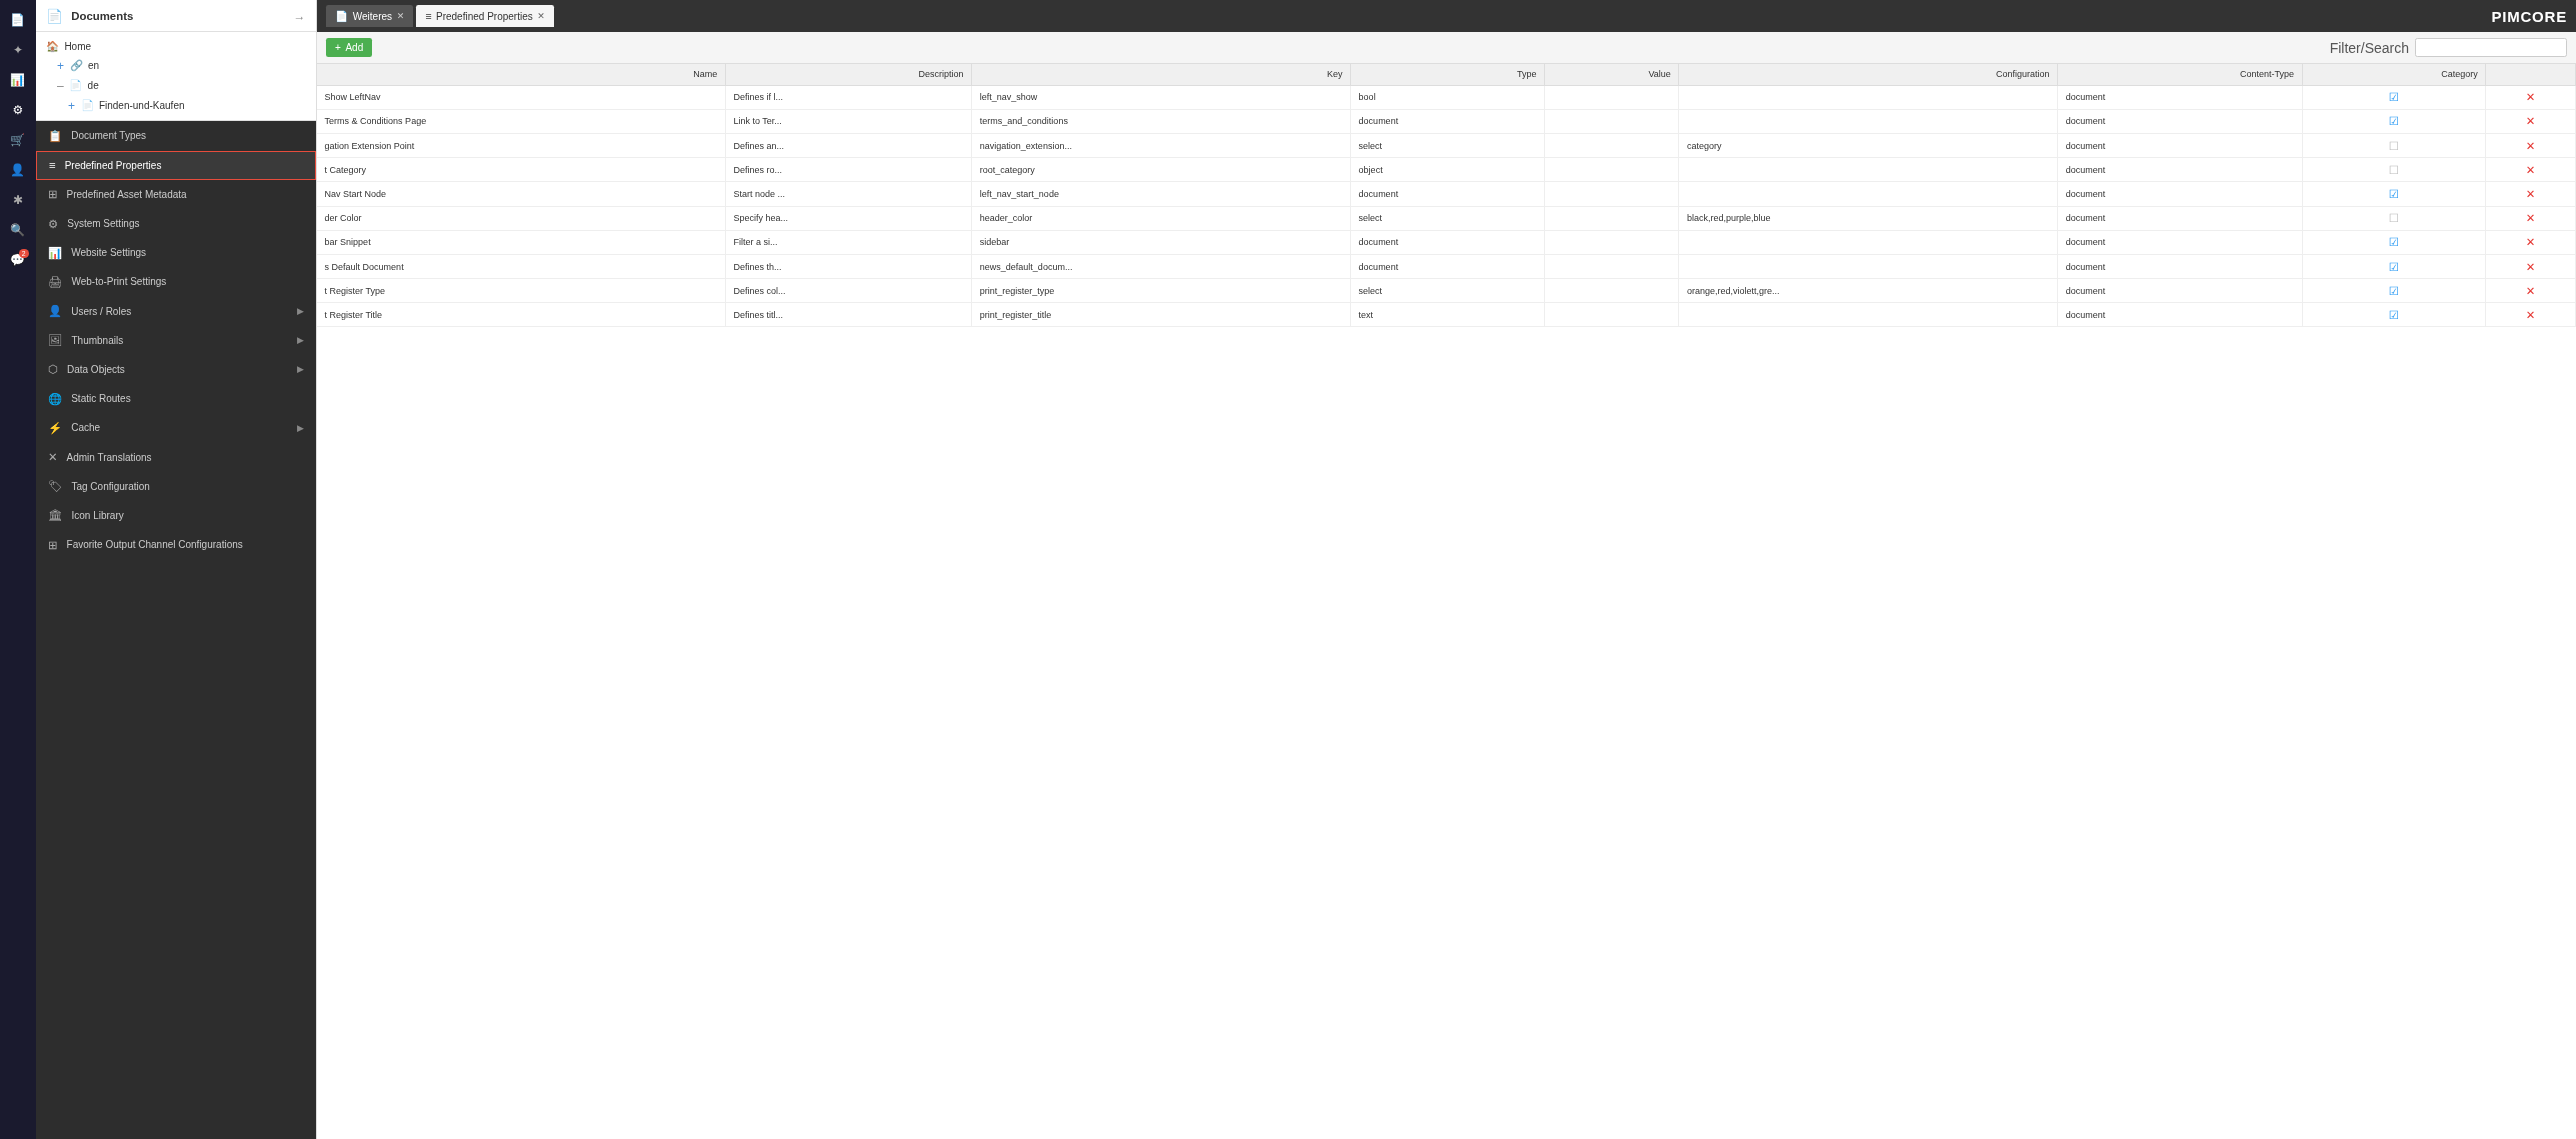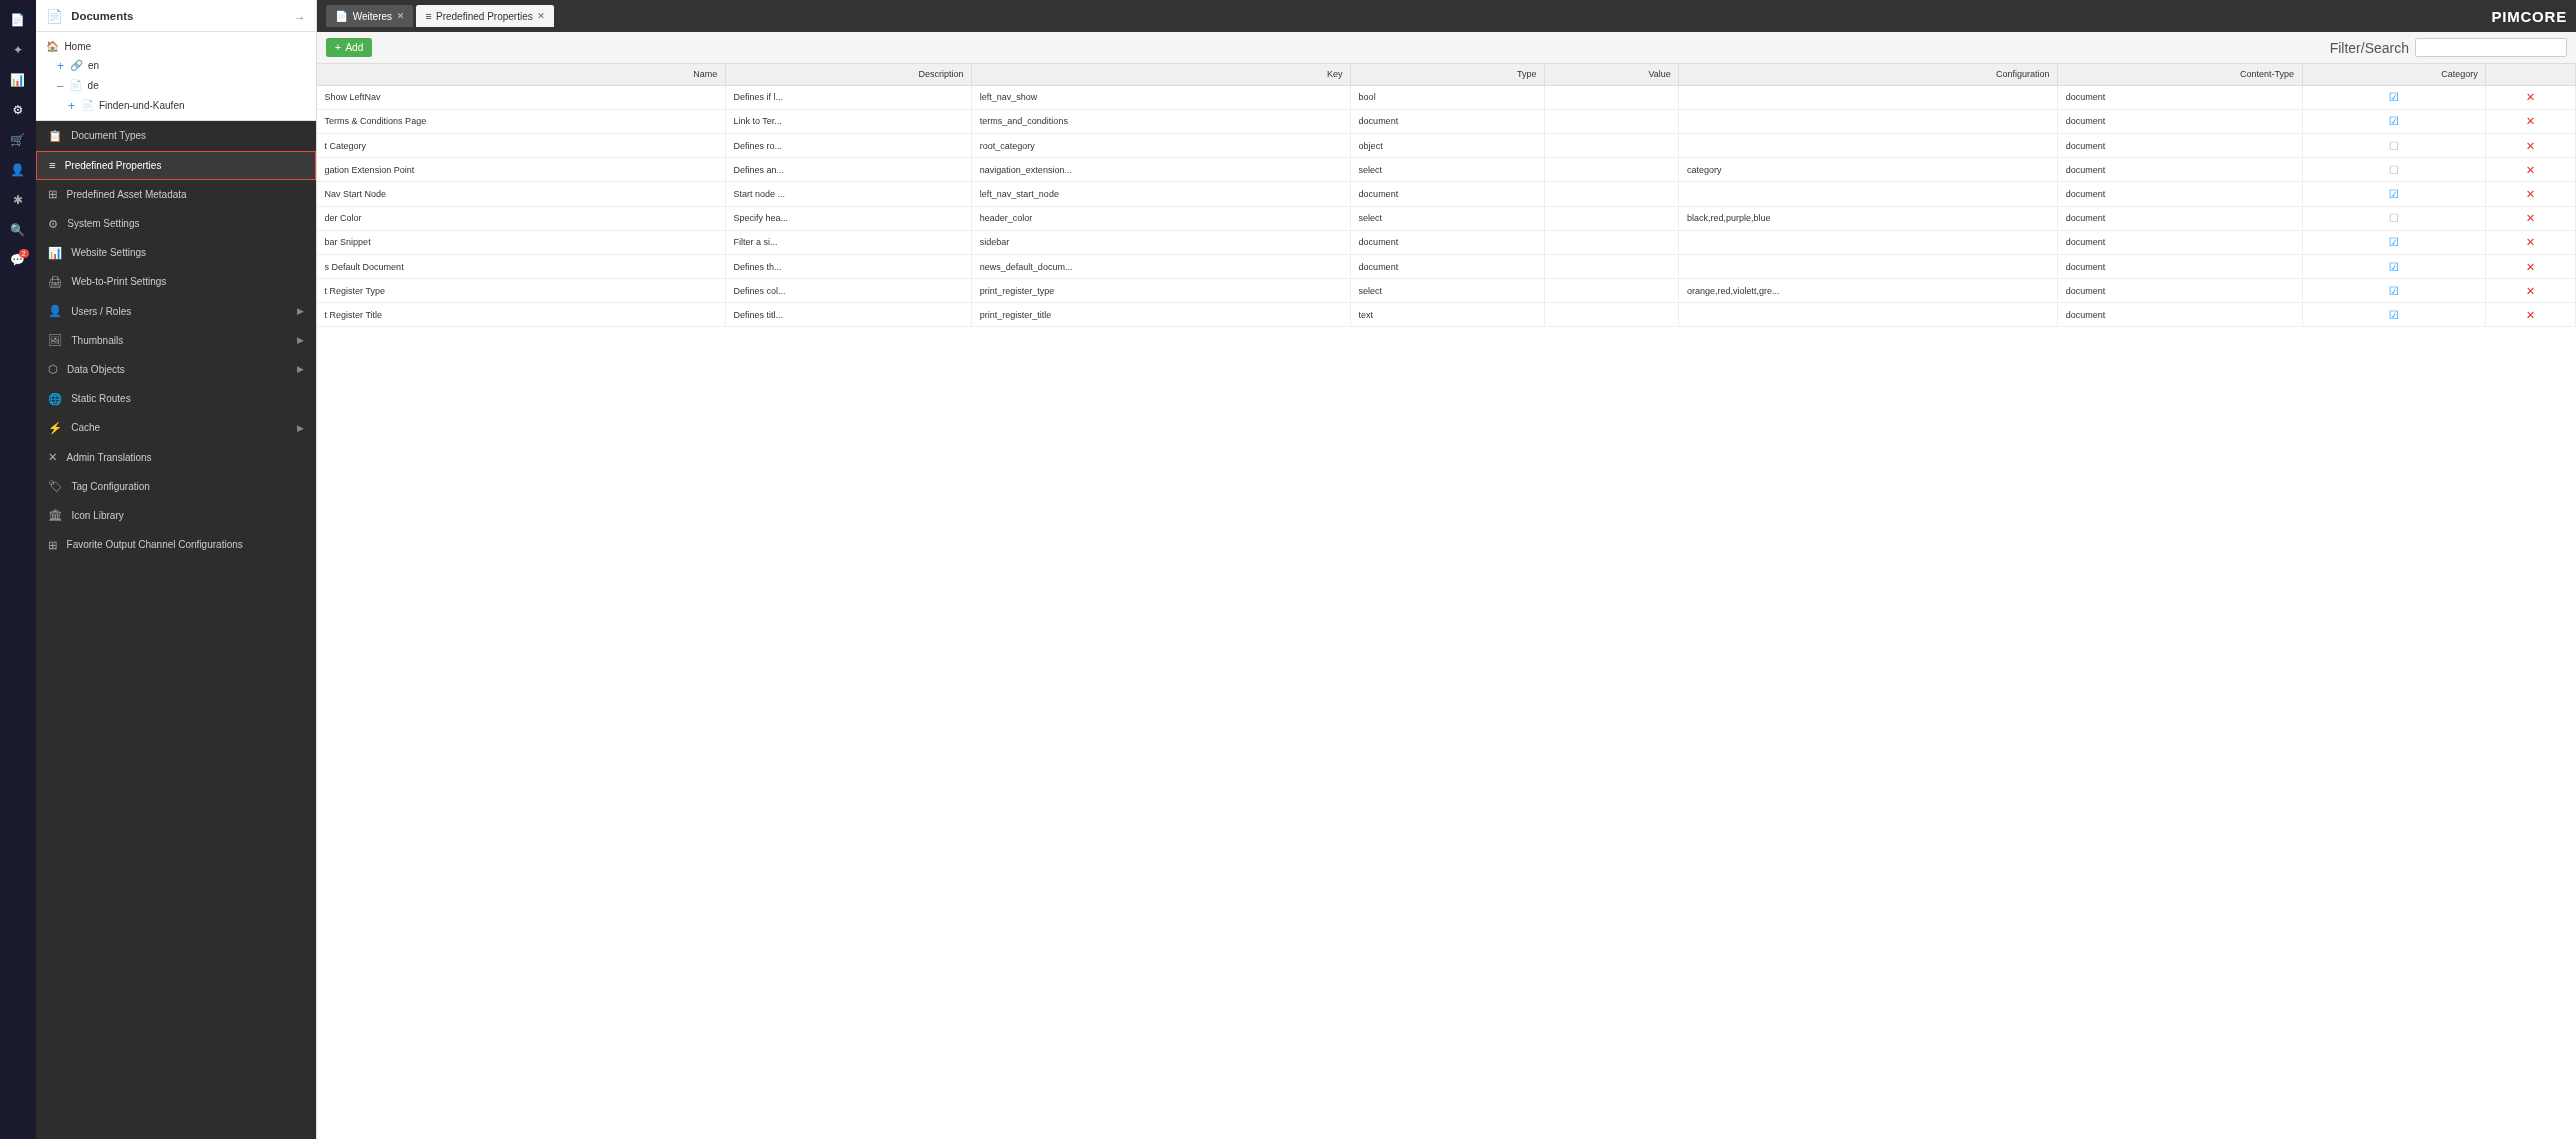--- a/index.html
+++ b/index.html
@@ -425,37 +425,37 @@
     <td>Link to Ter...</td>
     <td>terms_and_conditions</td>
     <td>document</td>
     <td></td>
     <td></td>
     <td>document</td>
     <td class="checkbox-cell"><span class="check-icon">☑</span></td>
     <td class="checkbox-cell"><span class="delete-icon">✕</span></td>
   </tr>
             <tr>
+    <td>gation Extension Point</td>
+    <td>Defines an...</td>
+    <td>navigation_extension...</td>
+    <td>select</td>
+    <td></td>
+    <td>category</td>
+    <td>document</td>
+    <td class="checkbox-cell"><span class="uncheck-icon">☐</span></td>
+    <td class="checkbox-cell"><span class="delete-icon">✕</span></td>
+  </tr>
+            <tr>
     <td>t Category</td>
     <td>Defines ro...</td>
     <td>root_category</td>
     <td>object</td>
     <td></td>
     <td></td>
-    <td>document</td>
-    <td class="checkbox-cell"><span class="uncheck-icon">☐</span></td>
-    <td class="checkbox-cell"><span class="delete-icon">✕</span></td>
-  </tr>
-            <tr>
-    <td>gation Extension Point</td>
-    <td>Defines an...</td>
-    <td>navigation_extension...</td>
-    <td>select</td>
-    <td></td>
-    <td>category</td>
     <td>document</td>
     <td class="checkbox-cell"><span class="uncheck-icon">☐</span></td>
     <td class="checkbox-cell"><span class="delete-icon">✕</span></td>
   </tr>
             <tr>
     <td>Nav Start Node</td>
     <td>Start node ...</td>
     <td>left_nav_start_node</td>
     <td>document</td>
     <td></td>

